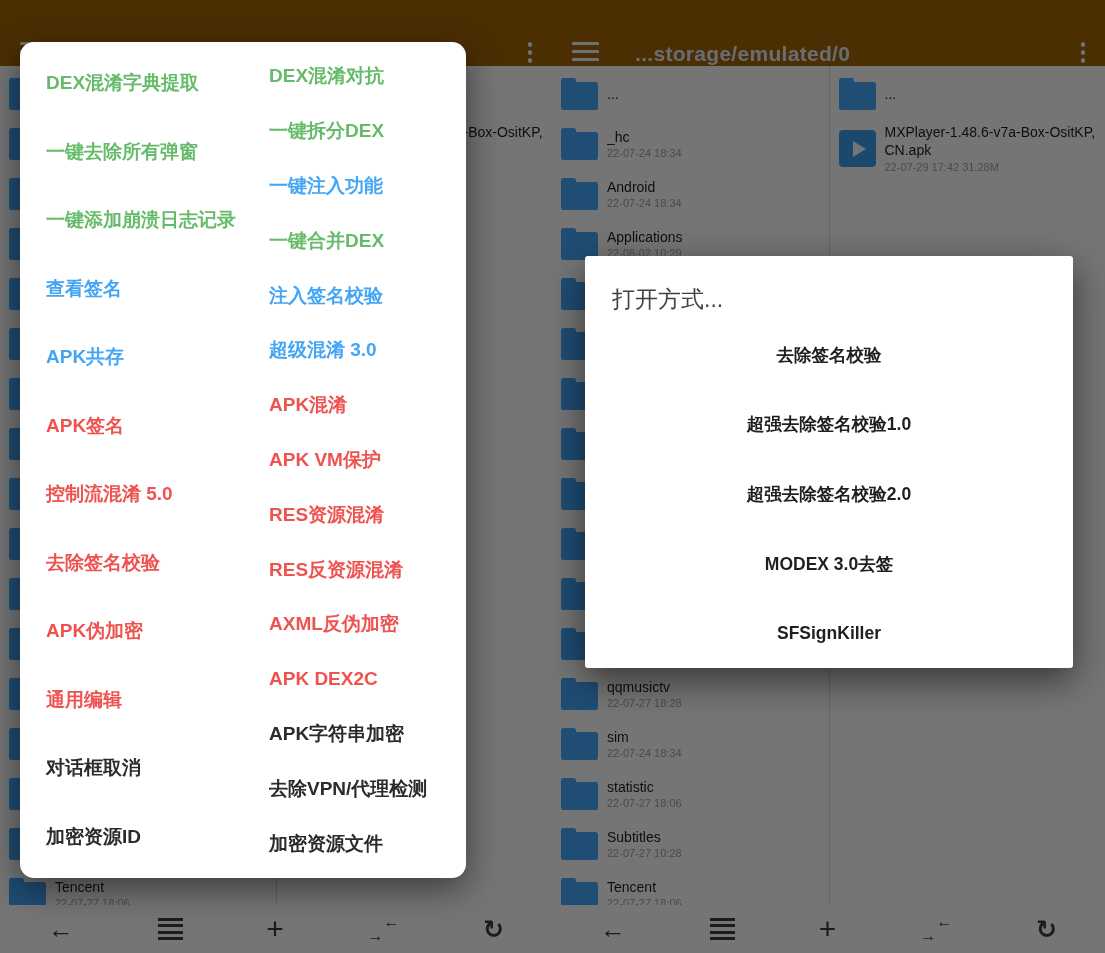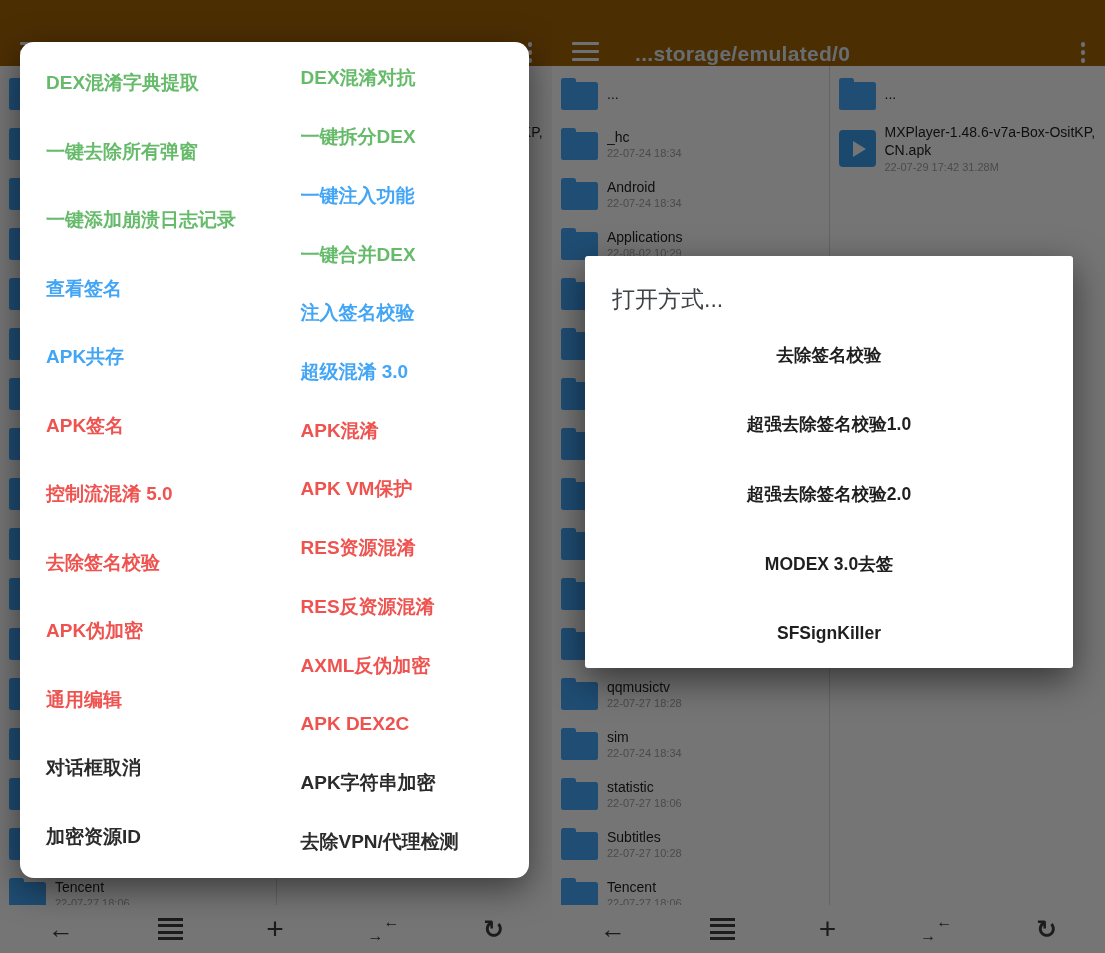--- a/index.html
+++ b/index.html
@@ -50,21 +50,21 @@
   .tb-list{width:25px;flex-direction:column;}
   .tb-list i{display:block;width:25px;height:3px;background:#3C3C3C;margin:1.6px 0;}
   .tb-swap{position:relative;width:32px;height:26px;}
   .tb-swap .a1{position:absolute;left:0;bottom:-2px;font-size:16px;font-weight:bold;}
   .tb-swap .a2{position:absolute;right:0;top:-2px;font-size:16px;font-weight:bold;}
 
   
   .dim{position:absolute;inset:0;background:rgba(0,0,0,0.53);z-index:5;}
 
   
-  .popup{position:absolute;left:20px;top:42px;width:509px;height:836px;background:#FFFFFF;
+  .popup{position:absolute;left:20px;top:42px;width:446px;height:836px;background:#FFFFFF;
          border-radius:14px;box-shadow:0 10px 34px rgba(0,0,0,.5);z-index:20;
          display:flex;padding:7px 0;box-sizing:border-box;}
   .mcol{flex:1;display:flex;flex-direction:column;min-width:0;}
   .mitem{flex:1;display:flex;align-items:center;padding-left:26px;font-size:19px;font-weight:600;
          white-space:nowrap;cursor:pointer;}
   .c-green{color:#66BB6A;} .c-blue{color:#42A5F5;} .c-red{color:#EF5350;} .c-black{color:#2B2B2B;}
 
   
   .dialog{position:absolute;left:33px;top:256px;width:488px;height:412px;background:#FFFFFF;
           border-radius:3px;box-shadow:0 12px 36px rgba(0,0,0,.55);z-index:20;box-sizing:border-box;}
@@ -266,20 +266,21 @@
           <div class="mitem c-blue">注入签名校验</div>
           <div class="mitem c-blue">超级混淆 3.0</div>
           <div class="mitem c-red">APK混淆</div>
           <div class="mitem c-red">APK VM保护</div>
           <div class="mitem c-red">RES资源混淆</div>
           <div class="mitem c-red">RES反资源混淆</div>
           <div class="mitem c-red">AXML反伪加密</div>
           <div class="mitem c-red">APK DEX2C</div>
           <div class="mitem c-black">APK字符串加密</div>
           <div class="mitem c-black">去除VPN/代理检测</div>
+          <div class="mitem c-black">加密资源文件</div>
         </div>
     </div>
   </section>
 
   <section class="phone" id="phoneB">
     <div class="topbar">
       <div class="burger">
           <i></i>
           <i></i>
           <i></i>

